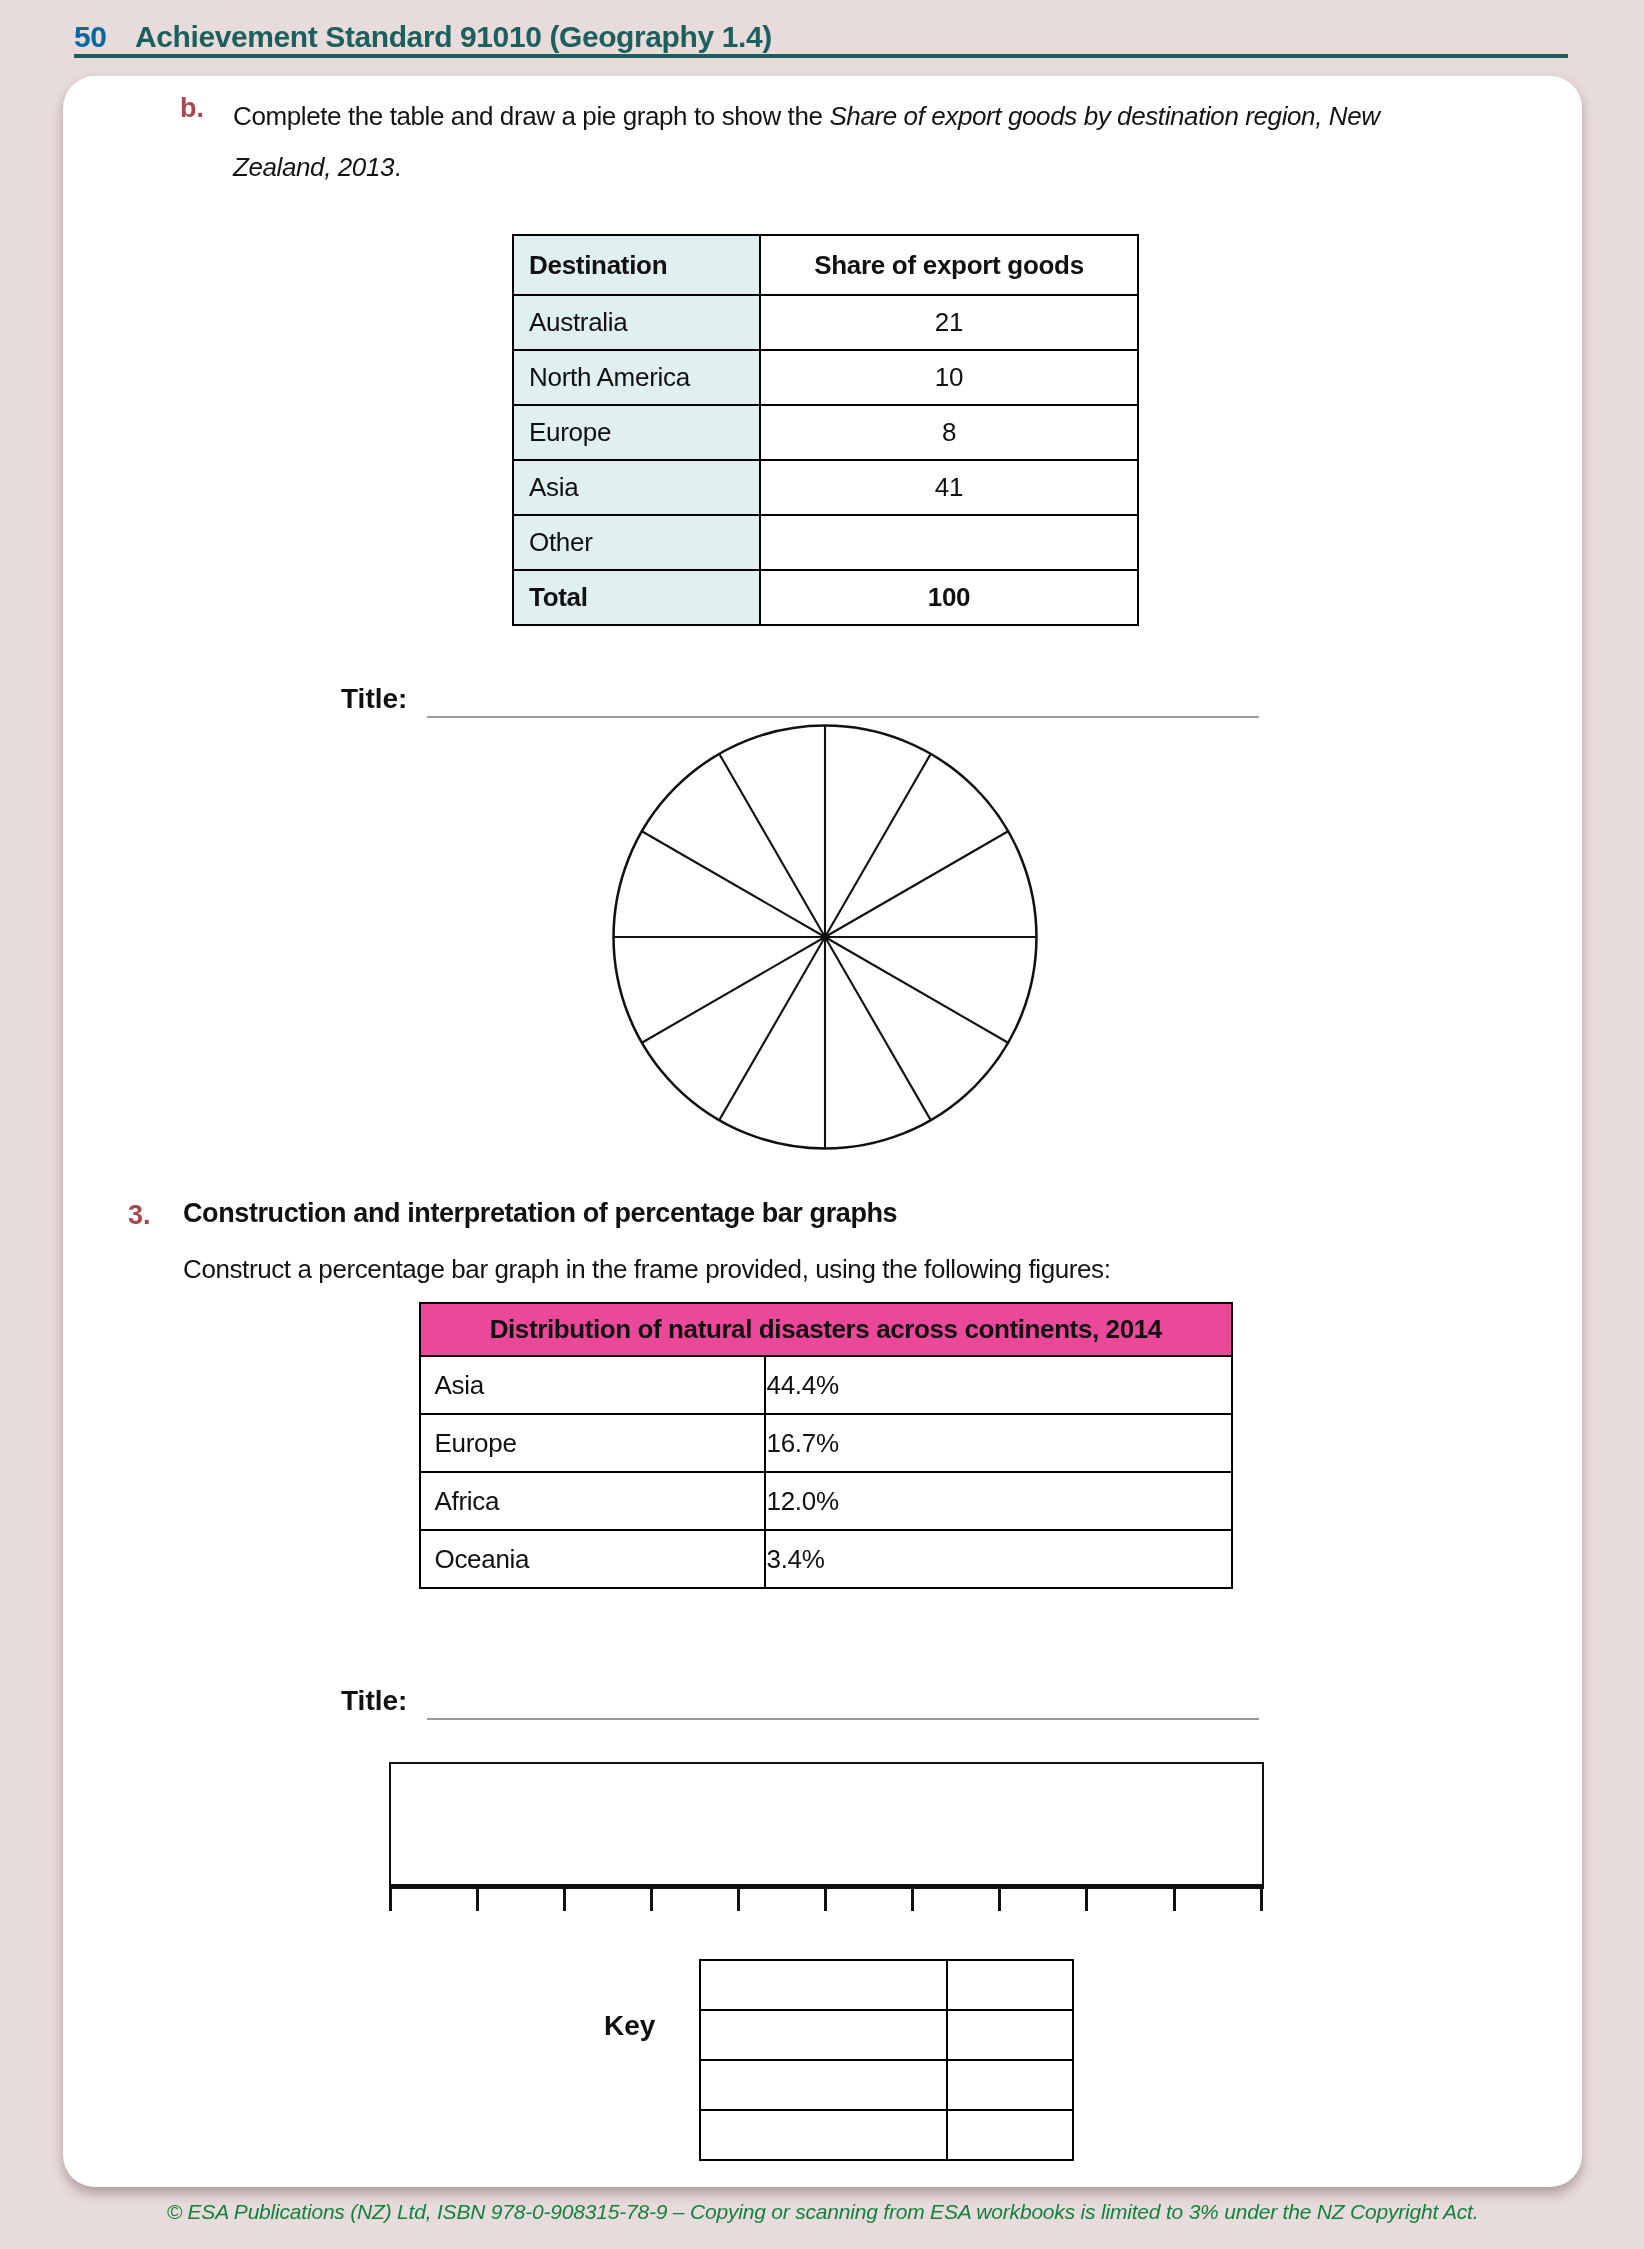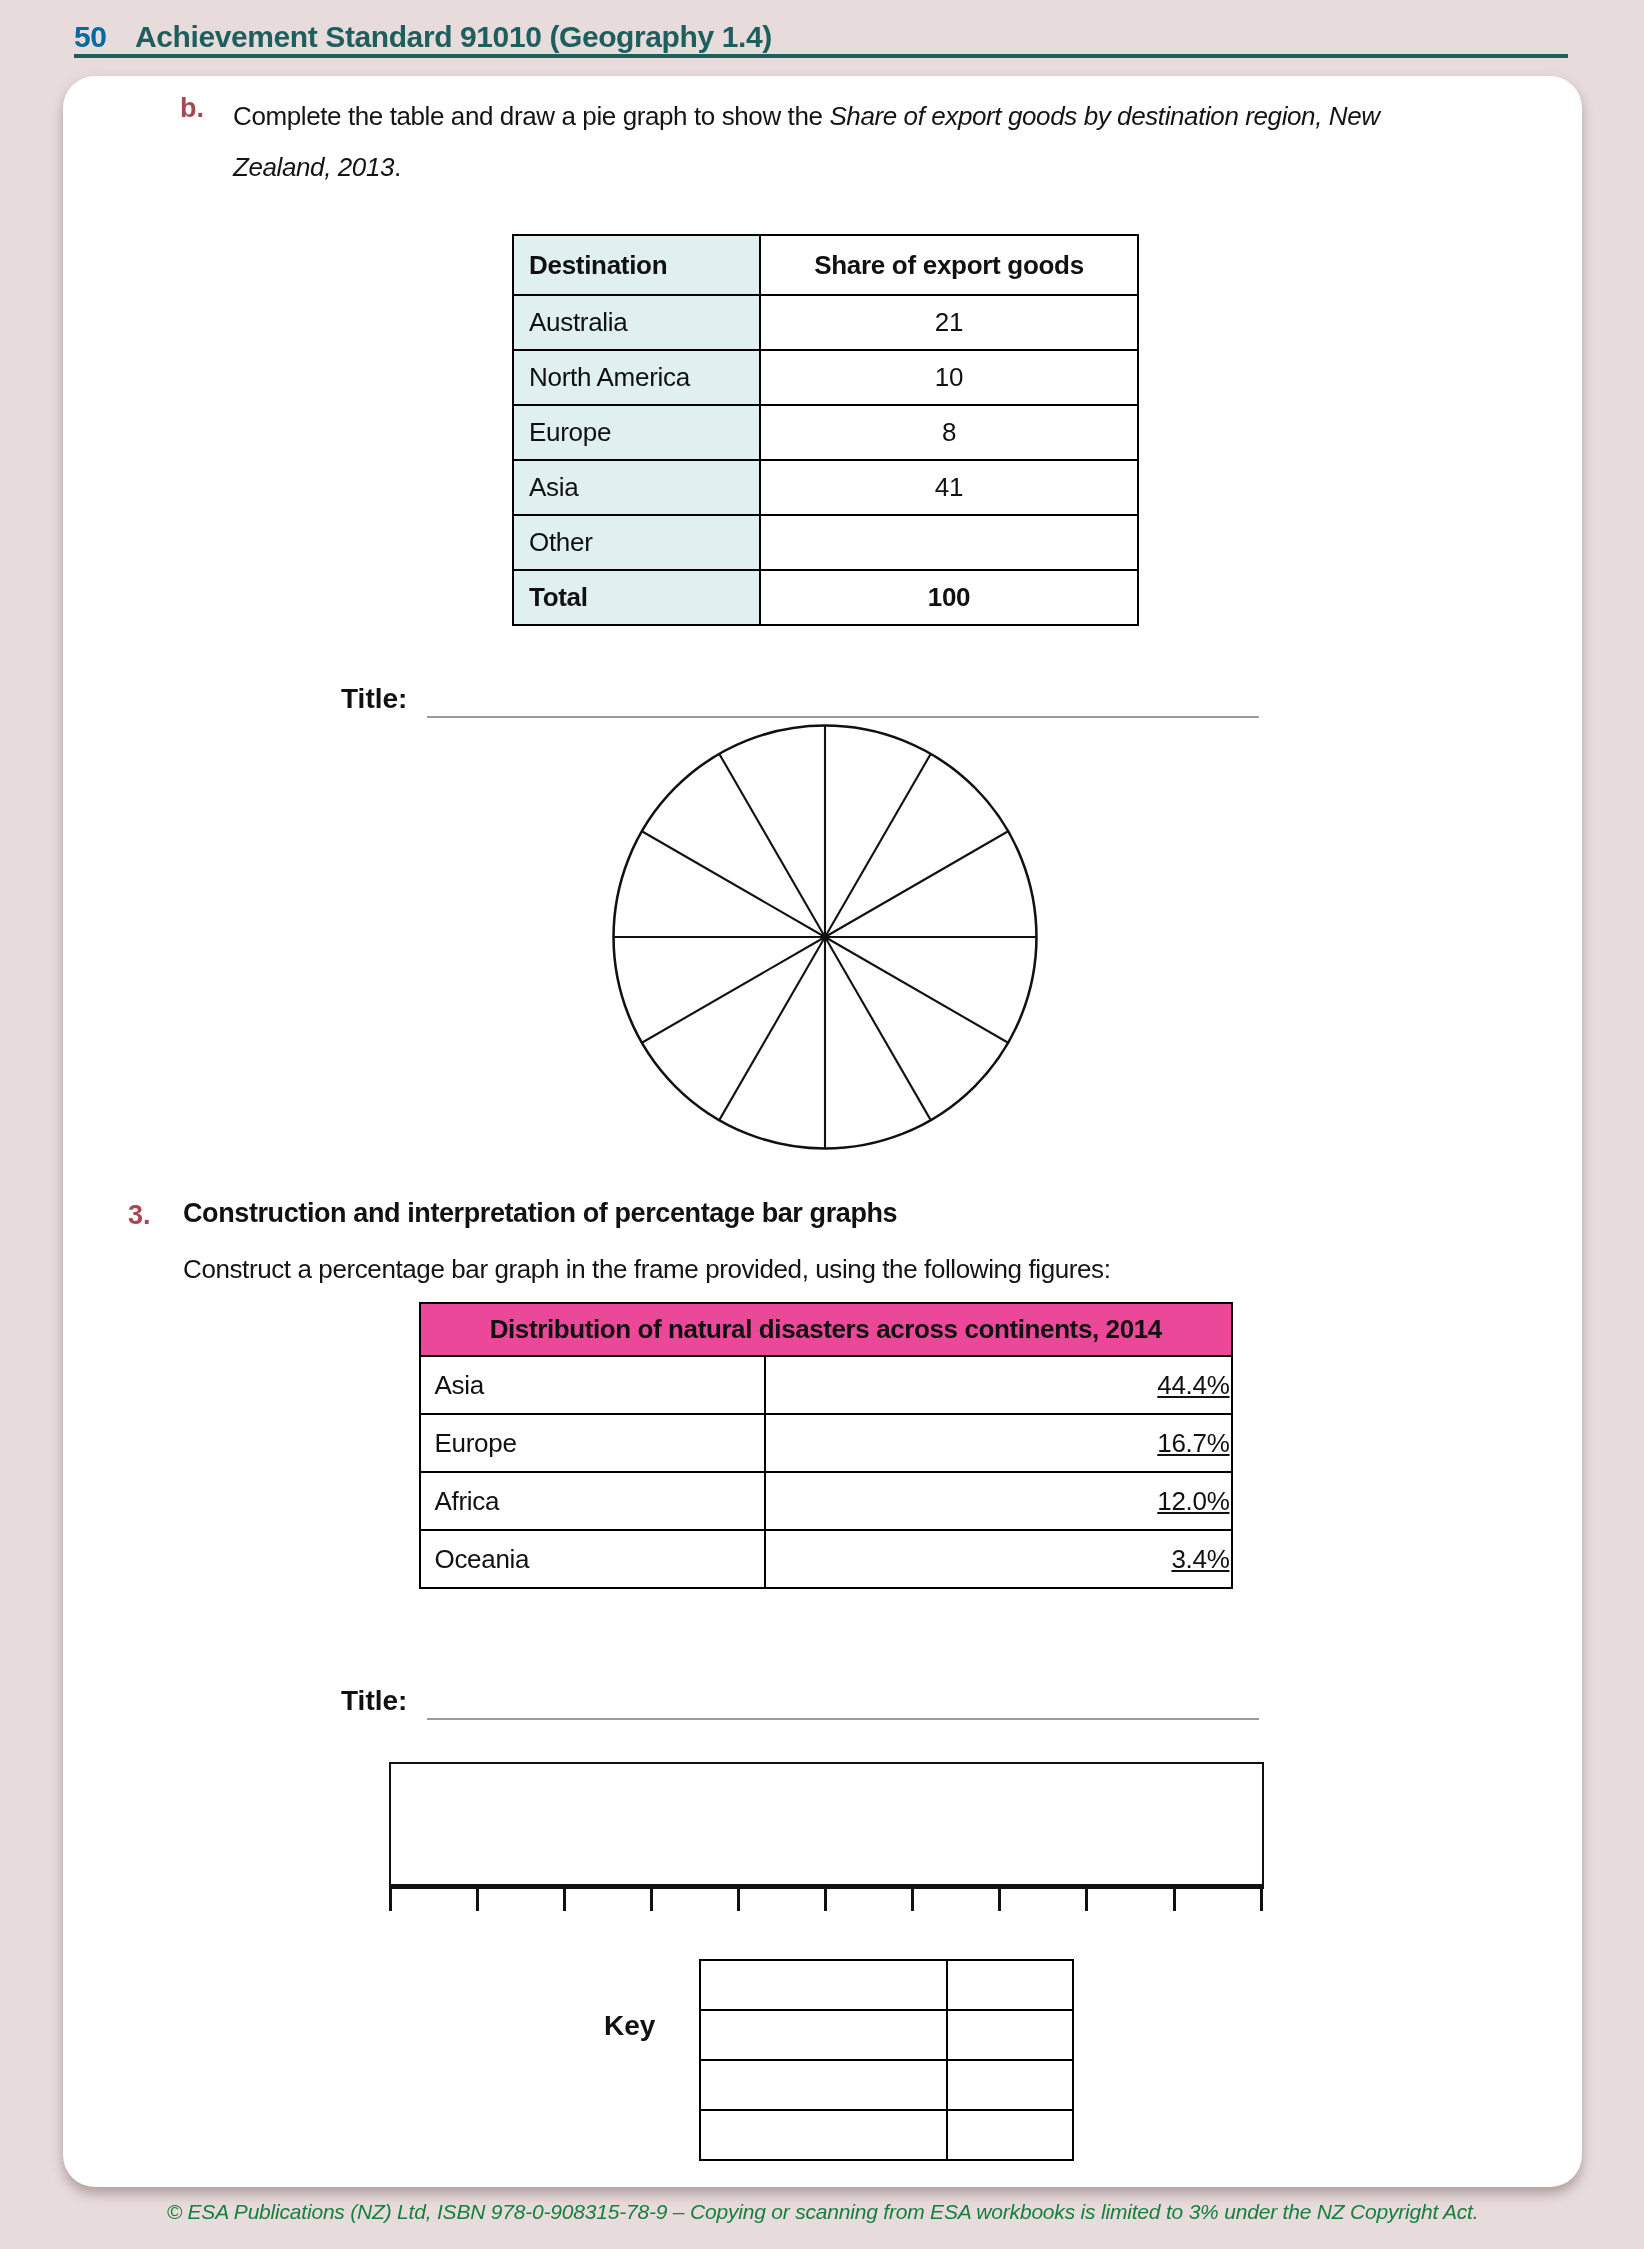--- a/index.html
+++ b/index.html
@@ -34,21 +34,21 @@
   
   .s3-num{position:absolute;left:128px;top:1200px;font-size:27px;font-weight:bold;color:#a5484f;}
   .s3-head{position:absolute;left:183px;top:1198px;font-size:27px;font-weight:bold;color:#111;letter-spacing:-0.4px;}
   .s3-instr{position:absolute;left:183px;top:1254px;font-size:26px;color:#141414;letter-spacing:-0.4px;}
   
   .t2{position:absolute;left:419px;top:1302px;border-collapse:collapse;}
   .t2 th,.t2 td{border:2.5px solid #000;font-size:26px;color:#111;letter-spacing:-0.3px;background:#fff;}
   .t2 th{background:#ec4899;font-weight:bold;height:49px;text-align:center;letter-spacing:-0.4px;}
   .t2 td{height:54px;}
   .t2 .c-name{width:328px;text-align:left;padding-left:13.5px;}
-  .t2 .c-val{width:463px;text-align:right;text-decoration:underline;}
+  .t2 .c-val{width:463px;text-align:left;}
   
   .bar-frame{position:absolute;left:389px;top:1762px;width:871px;height:120px;background:#fff;
              border:2.5px solid #111;border-bottom:5px solid #111;}
   .bar-ticks{position:absolute;left:389px;top:1887px;width:876px;height:25px;}
   .bar-ticks span{position:absolute;top:0;width:2.5px;height:24px;background:#111;}
   
   .key-label{position:absolute;left:604px;top:2010px;font-size:28px;font-weight:bold;color:#111;}
   .tkey{position:absolute;left:699px;top:1959px;border-collapse:collapse;}
   .tkey td{border:2.5px solid #000;background:#fff;height:46px;}
   .tkey .k-name{width:243px;}

